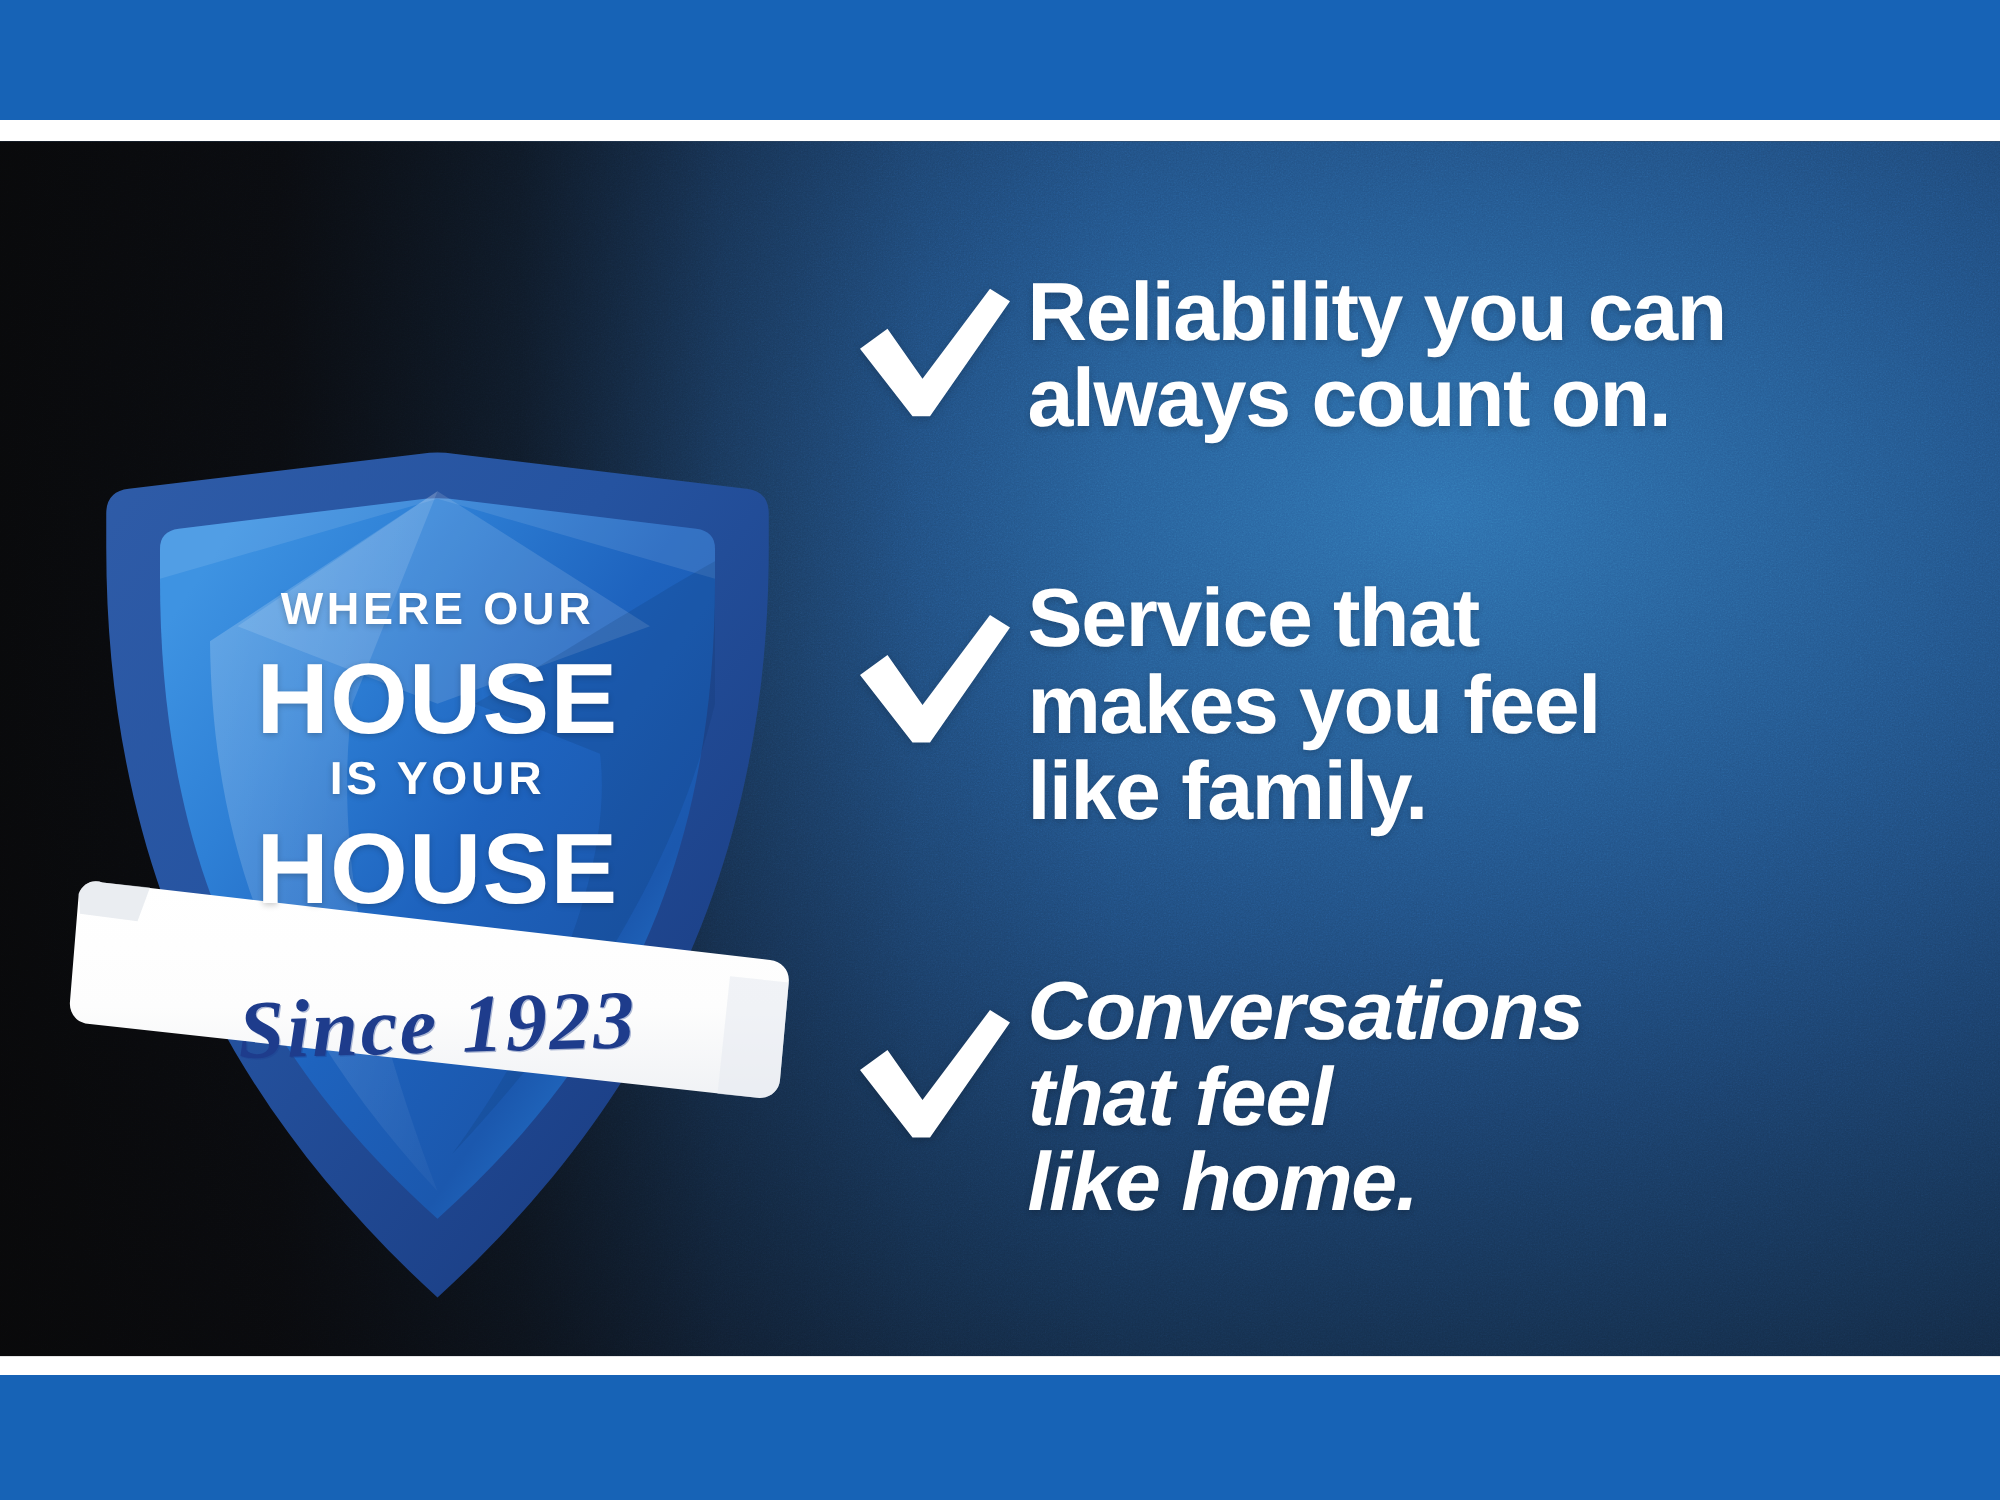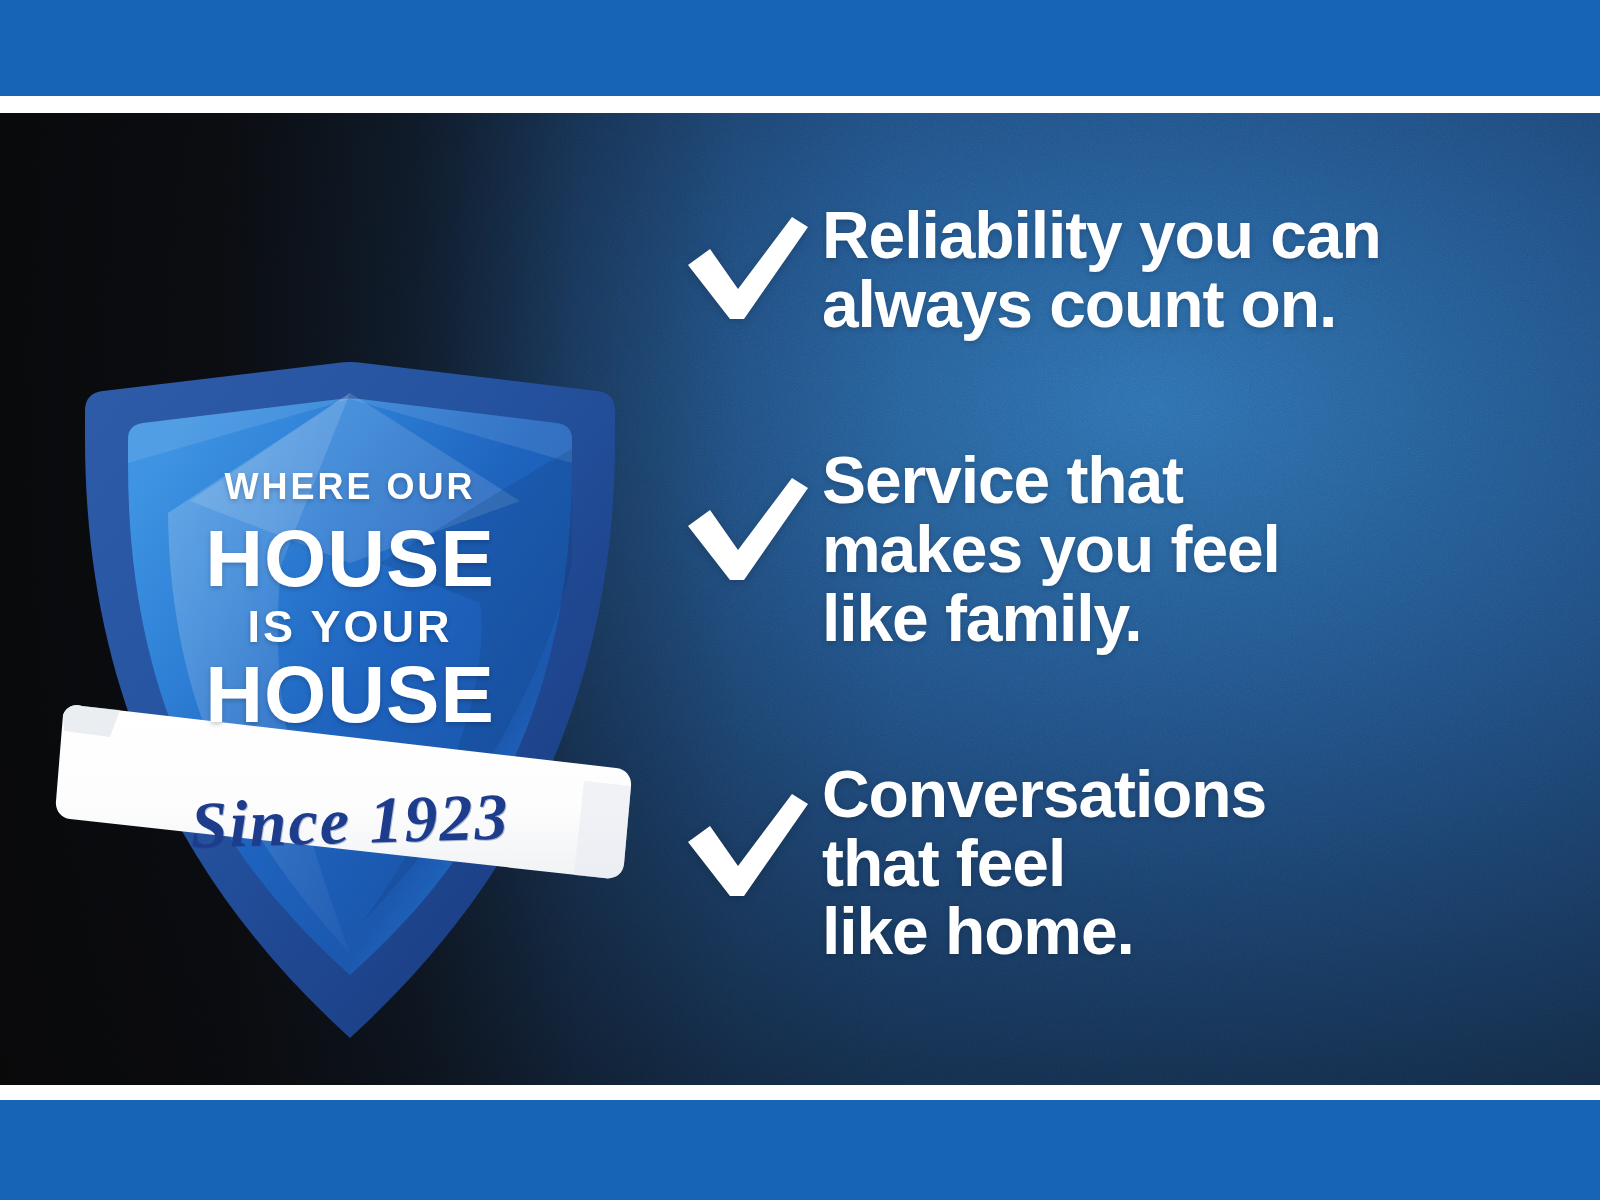--- a/index.html
+++ b/index.html
@@ -84,50 +84,50 @@
     color:#ffffff;
     font-family:"Liberation Sans", sans-serif;
     font-weight:bold;
     letter-spacing:.5px;
     line-height:1;
     text-shadow:0 2px 5px rgba(0,0,0,.22);
     user-select:none;
   }
   #st-where { top:206px; font-size:36px; letter-spacing:3px; }
   #st-house1{ top:256px; font-size:80px; letter-spacing:1px; }
-  #st-isyour{ top:341px; font-size:45px; letter-spacing:3px; }
+  #st-isyour{ top:341px; font-size:37px; letter-spacing:3px; }
   #st-house2{ top:392px; font-size:80px; letter-spacing:1px; }
 
   #st-since{
     position:absolute;
     left:0; width:600px; top:520px;
     text-align:center;
     color:#1E3C8C;
     font-family:"Liberation Serif", serif;
     font-style:italic;
     font-weight:bold;
     font-size:66px;
     letter-spacing:2px;
     transform:rotate(-1.6deg);
     text-shadow:1px 1px 0 rgba(30,60,140,.35);
     user-select:none;
   }
 
   
   #benefits{
     position:absolute;
-    left:672px; top:86px;
+    left:672px; top:100px;
     width:840px;
   }
   .benefit{
     display:flex;
     align-items:flex-start;
     margin-bottom:108px;
   }
-  .benefit:last-child{ margin-bottom:0; }
+  .benefit:last-child{ margin-bottom:0;font-style:italic; }
 
   .check-wrap{
     flex:0 0 150px;
     height:110px;
     position:relative;
   }
   .check-wrap svg{
     position:absolute; left:8px; top:16px;
     width:132px; height:108px;
     display:block;

